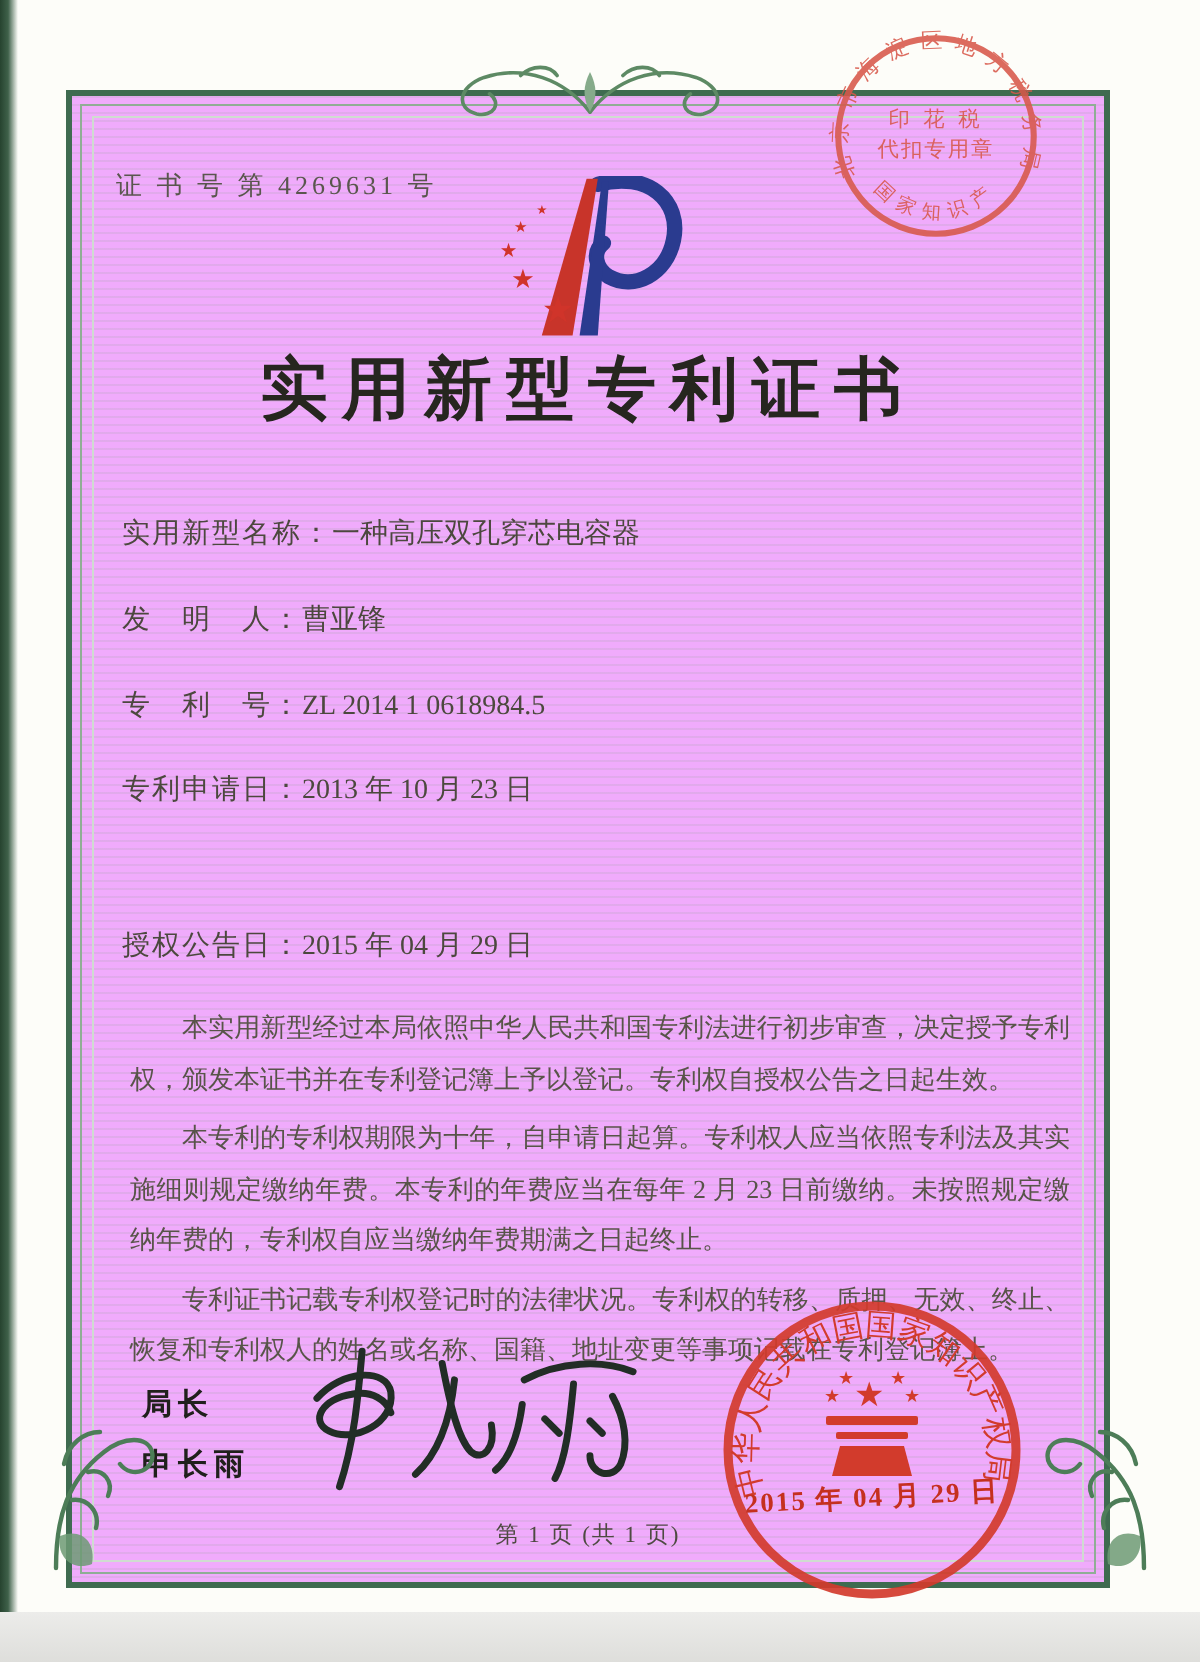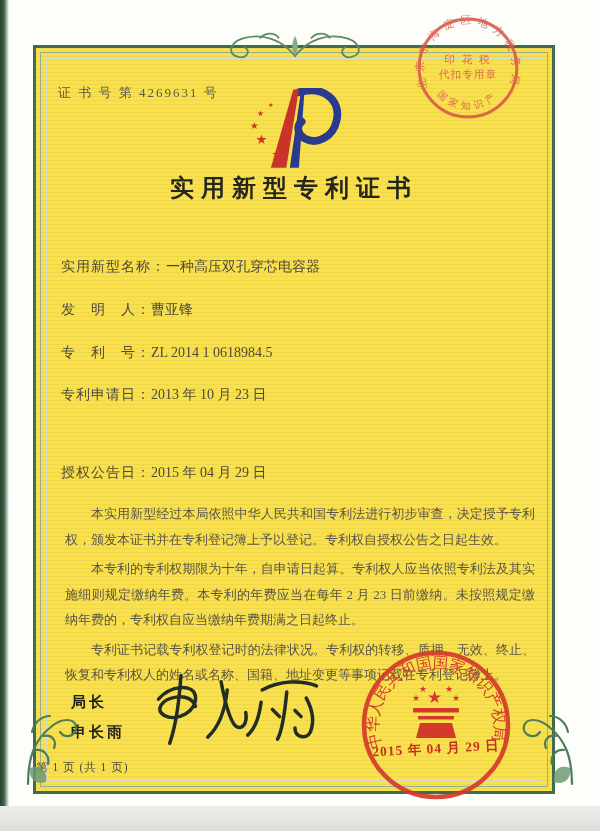--- a/index.html
+++ b/index.html
@@ -12,21 +12,21 @@
     position:absolute;left:0;top:0;width:600px;height:806px;
     background:#fdfdf9;
     box-shadow:0 5px 9px rgba(60,60,55,.35);
   }
   .page-left-edge{
     position:absolute;left:0;top:0;width:9px;height:806px;
     background:linear-gradient(90deg,#26432f 0%,#3f614a 45%,rgba(255,255,255,0) 100%);
   }
   .frame{
     position:absolute;left:33px;top:45px;width:522px;height:749px;
-    border:3px solid #3f6b50;background:#fde047;box-sizing:border-box;padding-left:12px;
+    border:3px solid #3f6b50;background:#f0abfc;box-sizing:border-box;padding-left:12px;
   }
   .frame-inner{
     position:absolute;inset:4px;border:1px solid #8fae95;pointer-events:none;
   }
   .frame-inner2{
     position:absolute;inset:10px;border:1px solid #cfdcd0;pointer-events:none;
   }
   .guilloche{
     position:absolute;inset:0;
     background:repeating-linear-gradient(180deg,
@@ -34,21 +34,21 @@
       rgba(255,255,255,0) 1px, rgba(255,255,255,0) 4px);
   }
   .content{position:absolute;inset:0;}
   .cert-no{
     position:absolute;left:22px;top:36px;
     font-size:13px;letter-spacing:2px;color:#5a564e;
   }
   .logo{position:absolute;left:50%;top:40px;transform:translateX(-50%);}
   .title{
     position:absolute;left:0;top:124px;width:100%;text-align:center;
-    font-size:24px;font-weight:600;letter-spacing:7px;color:#26261f;
+    font-size:34px;font-weight:600;letter-spacing:7px;color:#26261f;
   }
   .field-row{position:absolute;left:25px;font-size:14px;color:#4c483e;white-space:nowrap;}
   .field-row .lbl{letter-spacing:1px;}
   .body-text{
     position:absolute;left:25px;top:449px;width:478px;
     font-size:13px;line-height:25.5px;color:#585449;text-align:justify;
   }
   .body-text p{margin:4px;text-indent:2em;}
   .director-block{position:absolute;left:35px;top:645px;
     font-family:"Liberation Sans","DejaVu Sans",sans-serif;
@@ -56,21 +56,21 @@
   .director-block div{margin-bottom:11px;}
   .signature{position:absolute;left:104px;top:620px;}
   .office-seal{position:absolute;left:320px;top:597px;width:160px;height:160px;}
   .seal-date{
     position:absolute;left:312px;top:692px;width:176px;text-align:center;
     font-size:13.5px;font-weight:600;color:#c5301f;letter-spacing:1px;
     transform:rotate(-3deg);
   }
   .tax-seal{position:absolute;left:412px;top:12px;width:112px;height:112px;opacity:.88;}
   .footer{
-    position:absolute;left:0;bottom:16px;width:100%;text-align:left;
+    position:absolute;left:0;bottom:16px;width:100%;text-align:center;
     font-size:11.5px;letter-spacing:1px;color:#4e4a42;
   }
   .ornament{position:absolute;pointer-events:none;}
   .orn-top{left:203px;top:25px;width:184px;height:42px;}
   .orn-bl{left:20px;top:702px;width:88px;height:90px;}
   .orn-br{left:492px;top:702px;width:88px;height:90px;transform:scaleX(-1);}
   .scan-bottom{
     position:absolute;left:0;top:806px;width:600px;height:25px;
     background:linear-gradient(180deg,#ececea 0%,#dededb 100%);
   }

